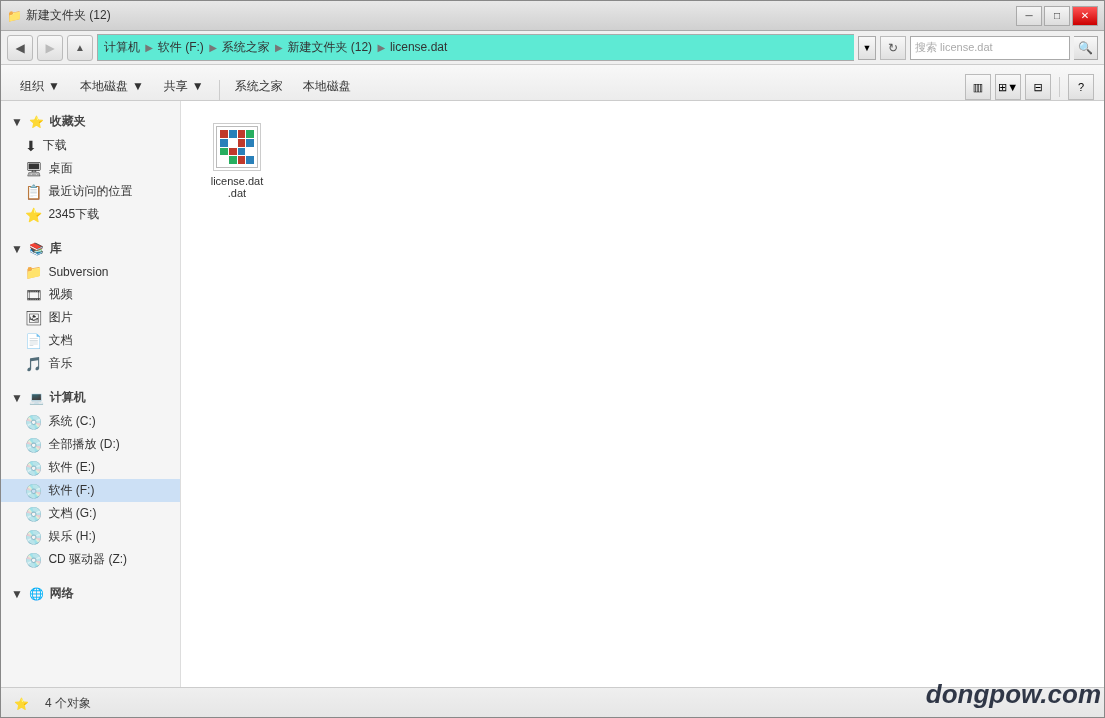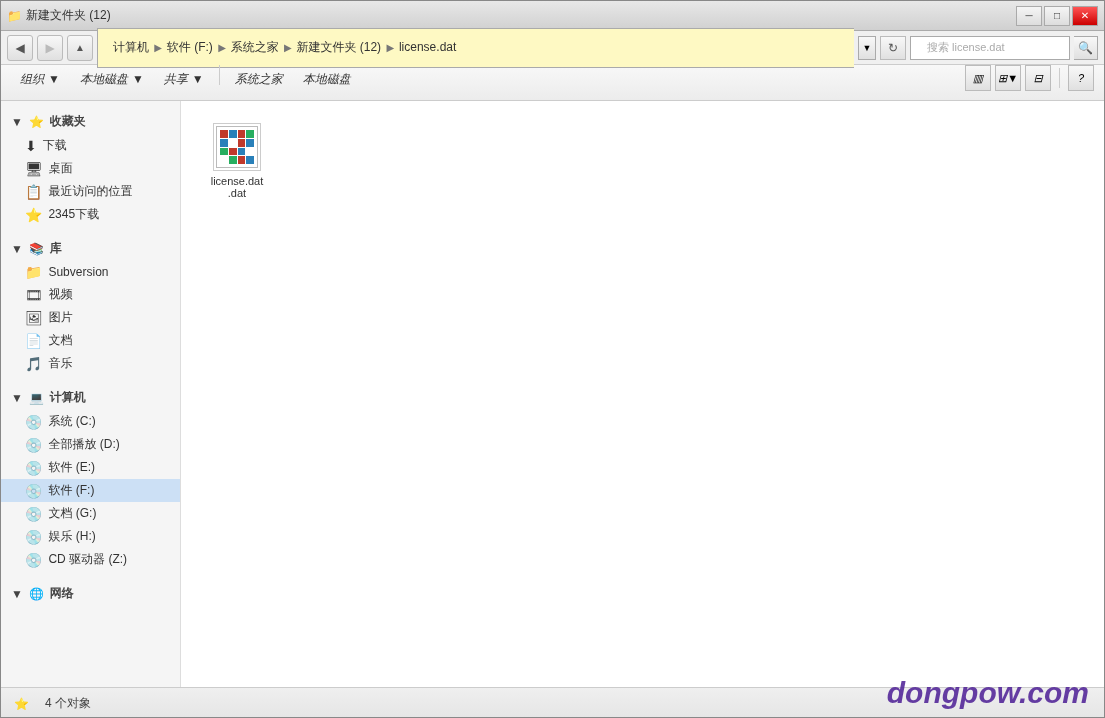--- a/index.html
+++ b/index.html
@@ -69,25 +69,25 @@
       cursor: pointer;
       display: flex;
       align-items: center;
       justify-content: center;
       font-size: 12px;
       color: #555;
     }
     .nav-btn.disabled { color: #bbb; }
     .address-path {
       flex: 1;
-      height: 40px;
-      background: #fef9c3;
+      height: 27px;
+      background: #5eead4;
       border: 1px solid #aaa;
       border-right: none;
-      padding: 0 15px;
+      padding: 0 6px;
       display: flex;
       align-items: center;
       font-size: 12px;
       color: #333;
     }
     .address-path-dropdown {
       height: 24px;
       width: 18px;
       border: 1px solid #aaa;
       background: linear-gradient(to bottom, #f8f8f8, #e0e0e0);
@@ -130,25 +130,24 @@
       align-items: center;
       justify-content: center;
       cursor: pointer;
     }
 
     
     .toolbar {
       height: 36px;
       background: linear-gradient(to bottom, #f8f8f8, #ececec);
       display: flex;
-      align-items: flex-start;
+      align-items: flex-end;
       padding: 0 10px;
       gap: 2px;
       border-bottom: 1px solid #ccc;
-      font-style: italic;
     }
     .toolbar-btn {
       height: 28px;
       padding: 0 8px;
       border: 1px solid transparent;
       background: transparent;
       cursor: pointer;
       display: flex;
       align-items: center;
       gap: 4px;
@@ -294,23 +293,23 @@
       height: 22px;
       display: flex;
       align-items: center;
       justify-content: center;
     }
 
     
     .watermark {
       position: fixed;
       bottom: 8px;
-      right: 16px;
-      font-size: 30px;
-      color: #4c1d95;
+      right: 4px;
+      font-size: 26px;
+      color: #0f172a;
       font-style: italic;
       font-weight: bold;
       opacity: 0.85;
       pointer-events: none;
     }
 
     
     ::-webkit-scrollbar { width: 8px; }
     ::-webkit-scrollbar-track { background: #f1f1f1; }
     ::-webkit-scrollbar-thumb { background: #ccc; border-radius: 4px; }
@@ -349,21 +348,21 @@
       <span>系统之家</span>
       <span class="breadcrumb-arrow"> ▶ </span>
       <span>新建文件夹 (12)</span>
       <span class="breadcrumb-arrow"> ▶ </span>
       <span>license.dat</span>
     </span>
   </div>
   <div class="address-path-dropdown">▼</div>
   <div class="refresh-btn">↻</div>
   <div class="search-box">
-    <span style="flex:1;margin-left:12px;">搜索 license.dat</span>
+    <span style="flex:1;">搜索 license.dat</span>
   </div>
   <div class="search-icon-btn">🔍</div>
 </div>
 
 <div class="toolbar">
   <div class="toolbar-btn">
     <span>组织</span>
     <span>▼</span>
   </div>
   <div class="toolbar-btn">

